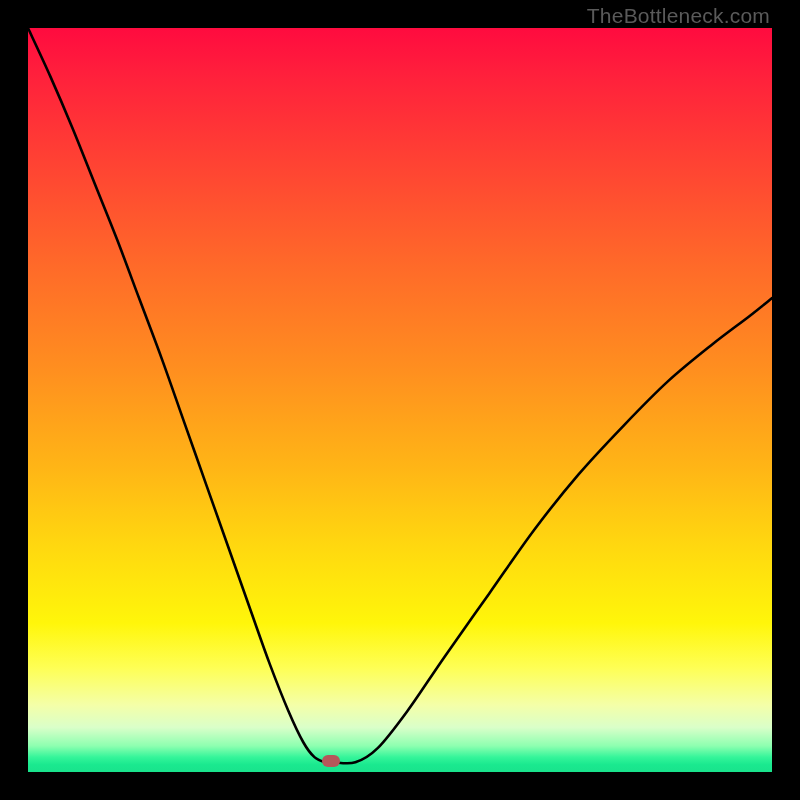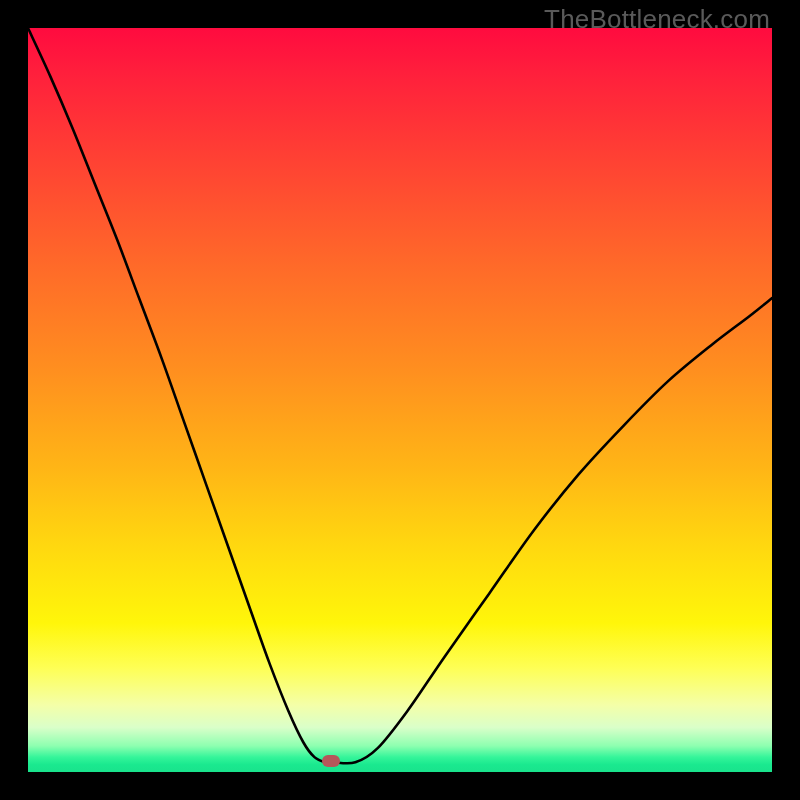--- a/index.html
+++ b/index.html
@@ -58,21 +58,21 @@
     height: 12px;
     border-radius: 6px;
     background: #b6575a;
     transform: translate(-50%, -50%);
   }
   .watermark {
     position: absolute;
     top: 4px;
     right: 30px;
     color: #5a5a5a;
-    font-size: 26px;
+    font-size: 21px;
     font-weight: 500;
     letter-spacing: 0.2px;
     user-select: none;
   }
 </style>
 </head>
 <body>
 
 <div class="frame">
   <div class="watermark">TheBottleneck.com</div>

